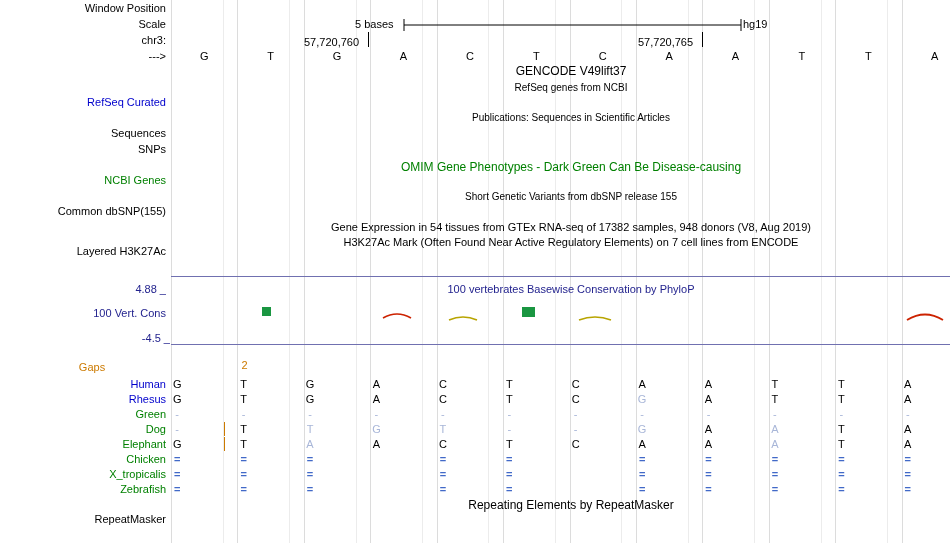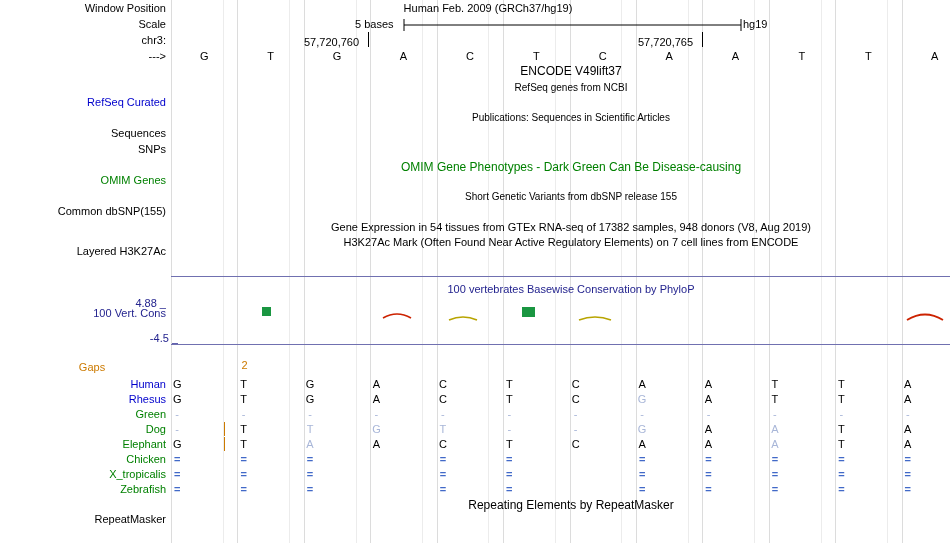--- a/index.html
+++ b/index.html
@@ -43,27 +43,27 @@
   <div class="divider"></div>
 
   <div class="abs lbl" style="left:0;top:2px;width:148px;">Window Position</div>
   <div class="abs lbl" style="left:0;top:18px;width:148px;">Scale</div>
   <div class="abs lbl" style="left:0;top:34px;width:148px;">chr3:</div>
   <div class="abs lbl" style="left:0;top:50px;width:148px;">---&gt;</div>
 
   <div class="abs lbl blue" style="left:0;top:96px;width:148px;">RefSeq Curated</div>
   <div class="abs lbl" style="left:0;top:127px;width:148px;">Sequences</div>
   <div class="abs lbl" style="left:0;top:143px;width:148px;">SNPs</div>
-  <div class="abs lbl green" style="left:0;top:174px;width:148px;">OMIM Genes</div>
+  <div class="abs lbl green" style="left:0;top:174px;width:148px;">NCBI Genes</div>
   <div class="abs lbl" style="left:0;top:205px;width:148px;">Common dbSNP(155)</div>
   <div class="abs lbl" style="left:0;top:245px;width:148px;">Layered H3K27Ac</div>
 
-  <div class="abs lbl navyl" style="left:0;top:297px;width:148px;">4.88 _</div>
+  <div class="abs lbl navyl" style="left:0;top:283px;width:148px;">4.88 _</div>
   <div class="abs lbl navyl" style="left:0;top:307px;width:148px;">100 Vert. Cons</div>
-  <div class="abs lbl navyl" style="left:12px;top:332px;width:148px;">-4.5 _</div>
+  <div class="abs lbl navyl" style="left:4px;top:332px;width:148px;">-4.5 _</div>
 
   <div class="abs lbl orange" style="left:0;top:361px;width:148px;text-align:center;">Gaps</div>
 
   <div id="species-labels">
       <div class="abs lbl" style="left: 0px; top: 378px; width: 148px; color: rgb(0, 0, 204);">Human</div>
       <div class="abs lbl" style="left: 0px; top: 393px; width: 148px; color: rgb(0, 0, 204);">Rhesus</div>
       <div class="abs lbl" style="left: 0px; top: 408px; width: 148px; color: rgb(0, 128, 0);">Green</div>
       <div class="abs lbl" style="left: 0px; top: 423px; width: 148px; color: rgb(0, 128, 0);">Dog</div>
       <div class="abs lbl" style="left: 0px; top: 438px; width: 148px; color: rgb(0, 128, 0);">Elephant</div>
       <div class="abs lbl" style="left: 0px; top: 453px; width: 148px; color: rgb(0, 128, 0);">Chicken</div>
@@ -93,21 +93,20 @@
       <div class="vline" style="left: 684px; height: 543px;"></div>
       <div class="vline" style="left: 736px; height: 543px; background: rgb(236, 236, 236);"></div>
       <div class="vline" style="left: 751px; height: 543px;"></div>
       <div class="vline" style="left: 803px; height: 543px; background: rgb(236, 236, 236);"></div>
       <div class="vline" style="left: 817px; height: 543px;"></div>
       <div class="vline" style="left: 869px; height: 543px; background: rgb(236, 236, 236);"></div>
       <div class="vline" style="left: 884px; height: 543px;"></div>
       <div class="vline" style="left: 935px; height: 543px; background: rgb(236, 236, 236);"></div>
     </div>
 
-  <div class="abs ctr" style="left:320px;top:2px;width:300px;">Human Feb. 2009 (GRCh37/hg19)</div>
   <div class="abs" style="left:725px;top:18px;">hg19</div>
 
   <div class="abs" style="left:337px;top:18px;">5 bases</div>
 
   <svg class="abs" style="left:385px;top:18px;" width="340" height="14">
     <line x1="1" y1="7" x2="338" y2="7" stroke="#000" stroke-width="1"></line>
     <line x1="1" y1="1" x2="1" y2="13" stroke="#000" stroke-width="1"></line>
     <line x1="338" y1="1" x2="338" y2="13" stroke="#000" stroke-width="1"></line>
   </svg>
 
@@ -124,21 +123,21 @@
       <div class="abs ctr mono-base" style="left: 431.875px; top: 50px; width: 40px;">C</div>
       <div class="abs ctr mono-base" style="left: 498.292px; top: 50px; width: 40px;">T</div>
       <div class="abs ctr mono-base" style="left: 564.708px; top: 50px; width: 40px;">C</div>
       <div class="abs ctr mono-base" style="left: 631.125px; top: 50px; width: 40px;">A</div>
       <div class="abs ctr mono-base" style="left: 697.542px; top: 50px; width: 40px;">A</div>
       <div class="abs ctr mono-base" style="left: 763.958px; top: 50px; width: 40px;">T</div>
       <div class="abs ctr mono-base" style="left: 830.375px; top: 50px; width: 40px;">T</div>
       <div class="abs ctr mono-base" style="left: 896.792px; top: 50px; width: 40px;">A</div>
     </div>
 
-  <div class="abs ctr" style="left:403px;top:64px;width:300px;font-size:12px;">ENCODE V49lift37</div>
+  <div class="abs ctr" style="left:403px;top:64px;width:300px;font-size:12px;">GENCODE V49lift37</div>
   <div class="abs ctr" style="left:403px;top:112px;width:300px;font-size:10px;">Publications: Sequences in Scientific Articles</div>
   <div class="abs ctr" style="left:403px;top:82px;width:300px;font-size:10px;">RefSeq genes from NCBI</div>
   <div class="abs ctr green" style="left:303px;top:160px;width:500px;font-size:12px;">OMIM Gene Phenotypes - Dark Green Can Be Disease-causing</div>
   <div class="abs ctr" style="left:353px;top:191px;width:400px;font-size:10px;">Short Genetic Variants from dbSNP release 155</div>
   <div class="abs ctr" style="left:253px;top:221px;width:600px;font-size:11px;">Gene Expression in 54 tissues from GTEx RNA-seq of 17382 samples, 948 donors (V8, Aug 2019)</div>
   <div class="abs ctr" style="left:253px;top:236px;width:600px;font-size:11px;">H3K27Ac Mark (Often Found Near Active Regulatory Elements) on 7 cell lines from ENCODE</div>
 
   <div class="hrule" style="left:153px;top:276px;width:797px;"></div>
   <div class="hrule" style="left:153px;top:344px;width:797px;"></div>
 

